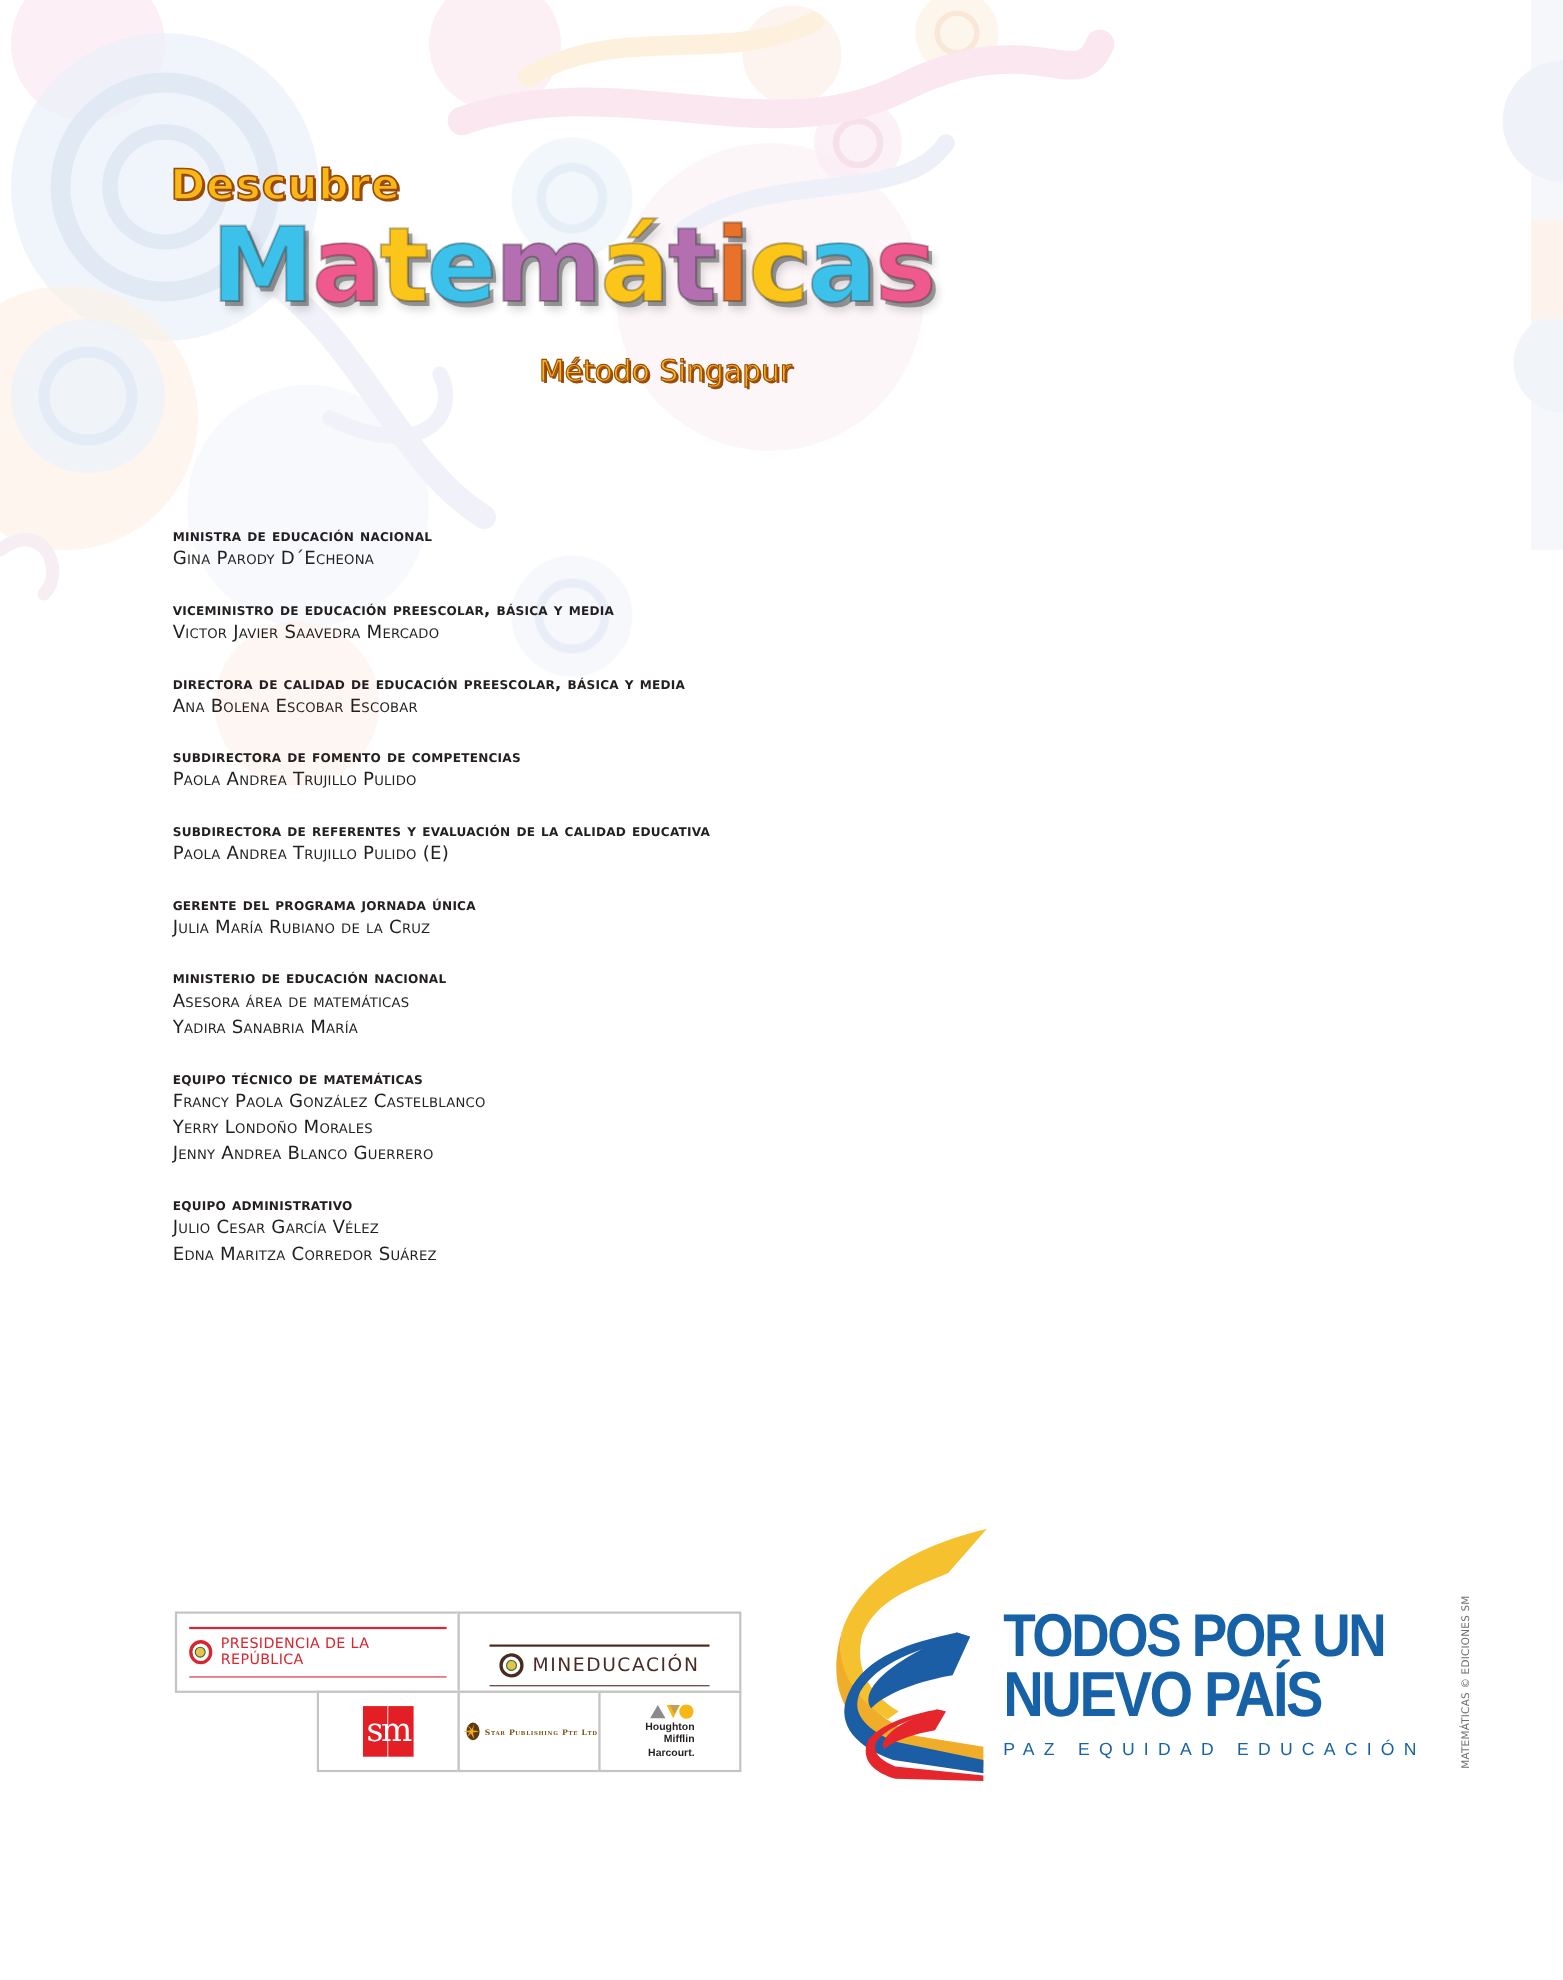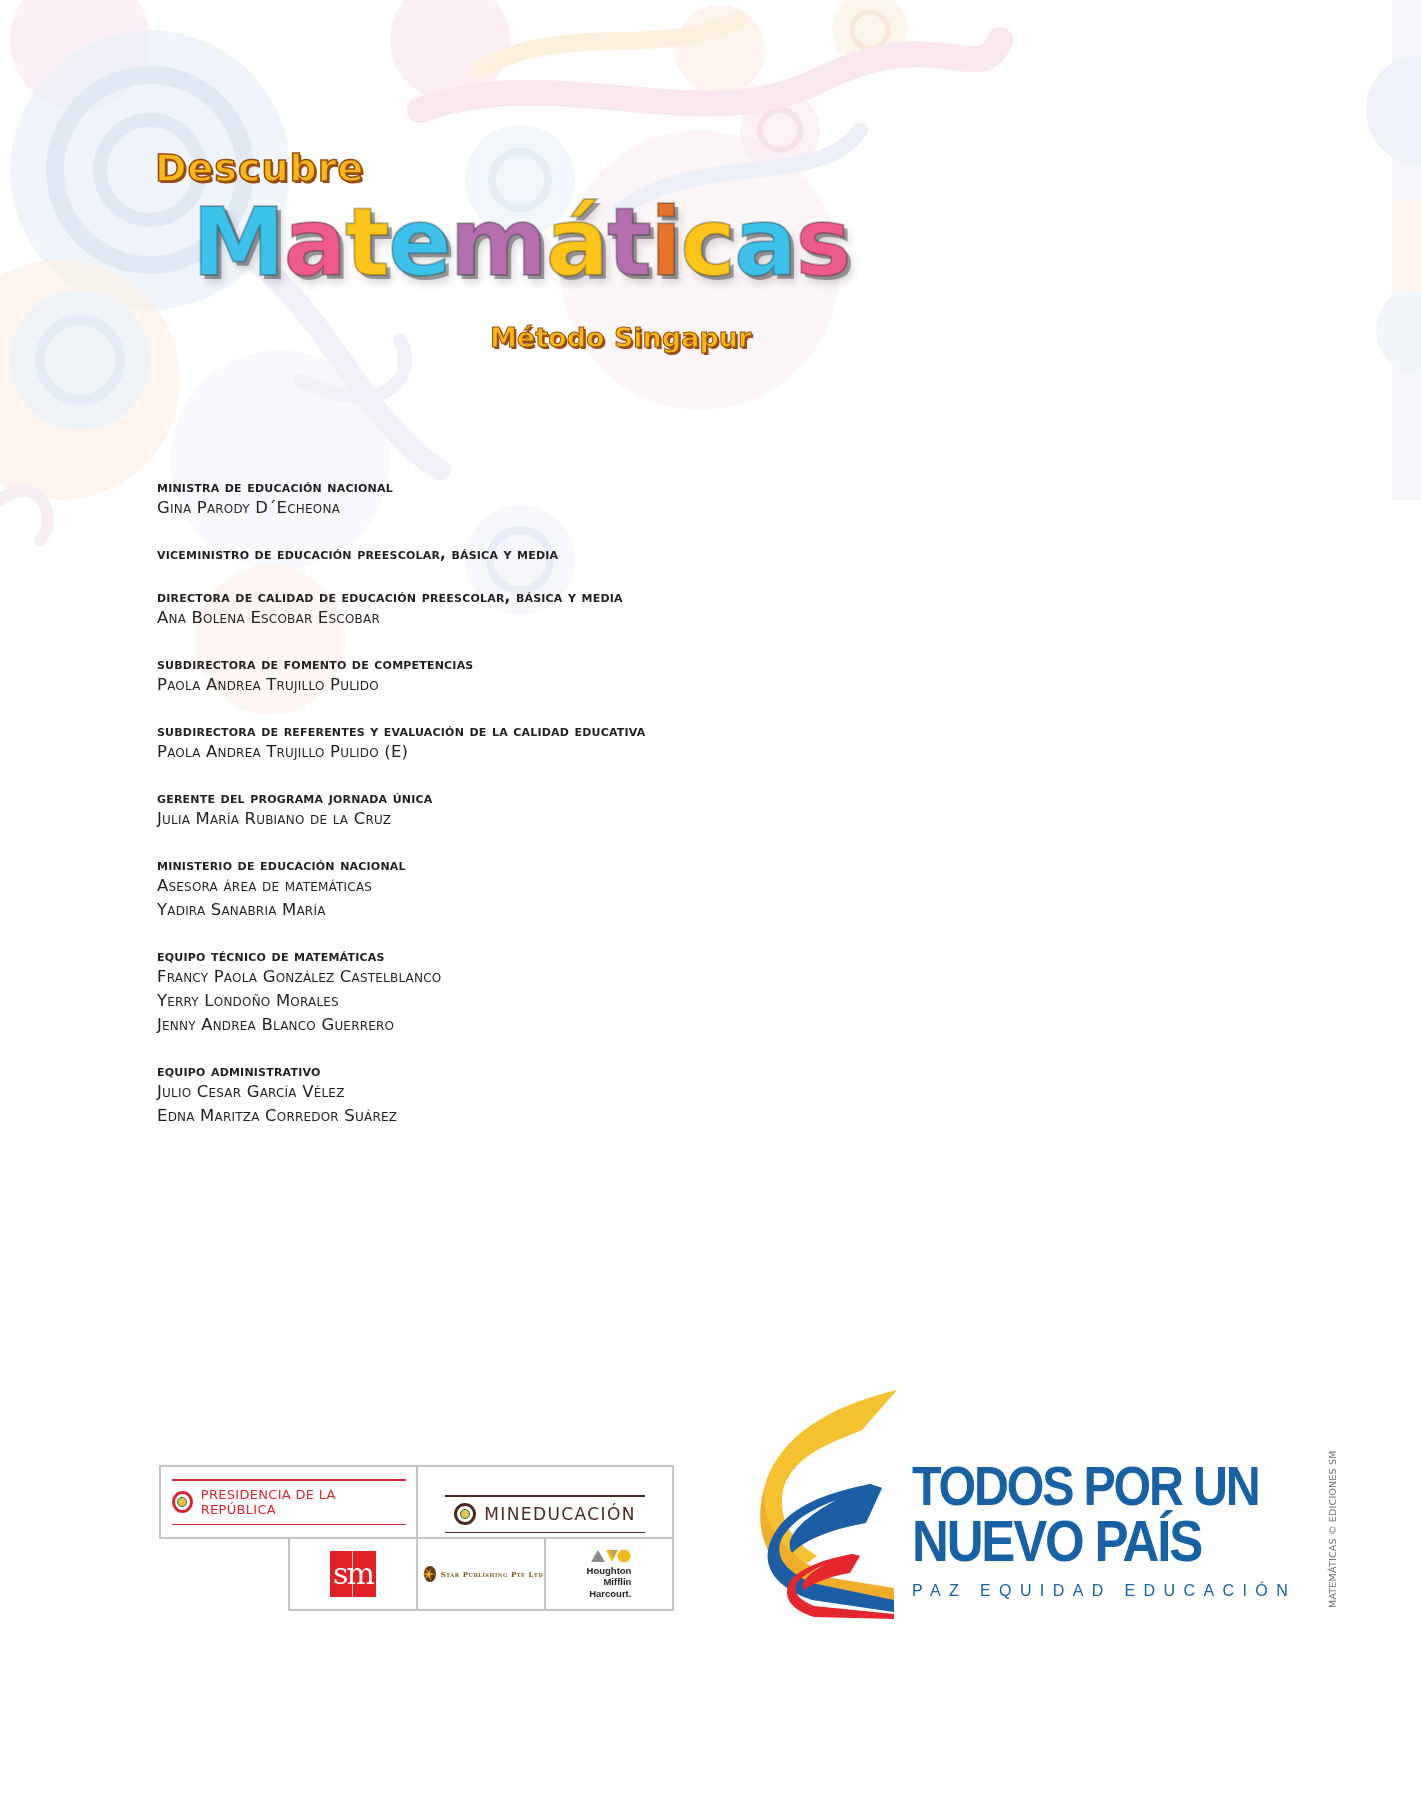--- a/index.html
+++ b/index.html
@@ -5,21 +5,21 @@
   html, body { margin:0; padding:0; }
   body { width:1421px; height:1800px; position:relative; overflow:hidden; background:#ffffff; font-family:"DejaVu Sans", sans-serif; }
   .bg { position:absolute; left:0; top:0; width:1421px; height:1800px; z-index:0; }
   .layer { position:absolute; z-index:2; }
 
   
   .title-descubre { left:155px; top:146px; font-family:"DejaVu Sans", sans-serif; font-weight:bold; font-size:38px; color:#f7b717; letter-spacing:1px;
     -webkit-text-stroke:1.5px #9a4a0c; text-shadow:2px 2px 0 #9a4a0c; }
   .title-mat { left:156px; top:196px; font-family:"DejaVu Sans", sans-serif; font-weight:bold; font-size:94px; letter-spacing:-2px; line-height:1;margin-left:36px; }
   .title-mat span { -webkit-text-stroke:2px rgba(0,0,0,0.25); text-shadow:4px 4px 0 rgba(0,0,0,0.35), 6px 8px 8px rgba(0,0,0,0.15); }
-  .title-sub { left:490px; top:322px; font-family:"DejaVu Sans", sans-serif; font-weight:bold; font-size:27px; color:#f7b717;
+  .title-sub { left:490px; top:322px; font-family:"DejaVu Sans", sans-serif; font-weight:normal; font-size:27px; color:#f7b717;
     -webkit-text-stroke:1px #9a4a0c; text-shadow:2px 2px 0 #9a4a0c; }
 
   
   .credits { left:157px; top:478px; color:#231f20; font-family:"DejaVu Sans", sans-serif; }
   .credit-block { margin-bottom:25px; }
   .credit-heading { font-size:12.5px; font-weight:bold; text-transform:lowercase; font-variant:small-caps; font-size:15px; letter-spacing:0.2px; line-height:18px; height:18px; }
   .credit-line { font-size:16.5px; font-variant:small-caps; line-height:24px; height:24px; letter-spacing:0.2px; }
 
   
   .logo-grid { left:159px; top:1465px; width:515px; height:146px; }
@@ -99,20 +99,21 @@
 <div class="layer title-mat" id="title-mat"><span style="color: rgb(60, 194, 234);">M</span><span style="color: rgb(238, 90, 141);">a</span><span style="color: rgb(251, 198, 25);">t</span><span style="color: rgb(60, 194, 234);">e</span><span style="color: rgb(180, 111, 176);">m</span><span style="color: rgb(251, 198, 25);">á</span><span style="color: rgb(180, 111, 176);">t</span><span style="color: rgb(232, 114, 42);">i</span><span style="color: rgb(251, 198, 25);">c</span><span style="color: rgb(60, 194, 234);">a</span><span style="color: rgb(238, 90, 141);">s</span></div>
 <div class="layer title-sub">Método Singapur</div>
 
 <div class="layer credits" id="credits">
     <div class="credit-block">
       <div class="credit-heading">Ministra de Educación Nacional</div>
       <div class="credit-line">Gina Parody D´Echeona</div>
     </div>
     <div class="credit-block">
       <div class="credit-heading">Viceministro de Educación Preescolar, Básica y Media</div>
+      <div class="credit-line">Victor Javier Saavedra Mercado</div>
     </div>
     <div class="credit-block">
       <div class="credit-heading">Directora de Calidad de Educación Preescolar, Básica y Media</div>
       <div class="credit-line">Ana Bolena Escobar Escobar</div>
     </div>
     <div class="credit-block">
       <div class="credit-heading">Subdirectora de Fomento de Competencias</div>
       <div class="credit-line">Paola Andrea Trujillo Pulido</div>
     </div>
     <div class="credit-block">

